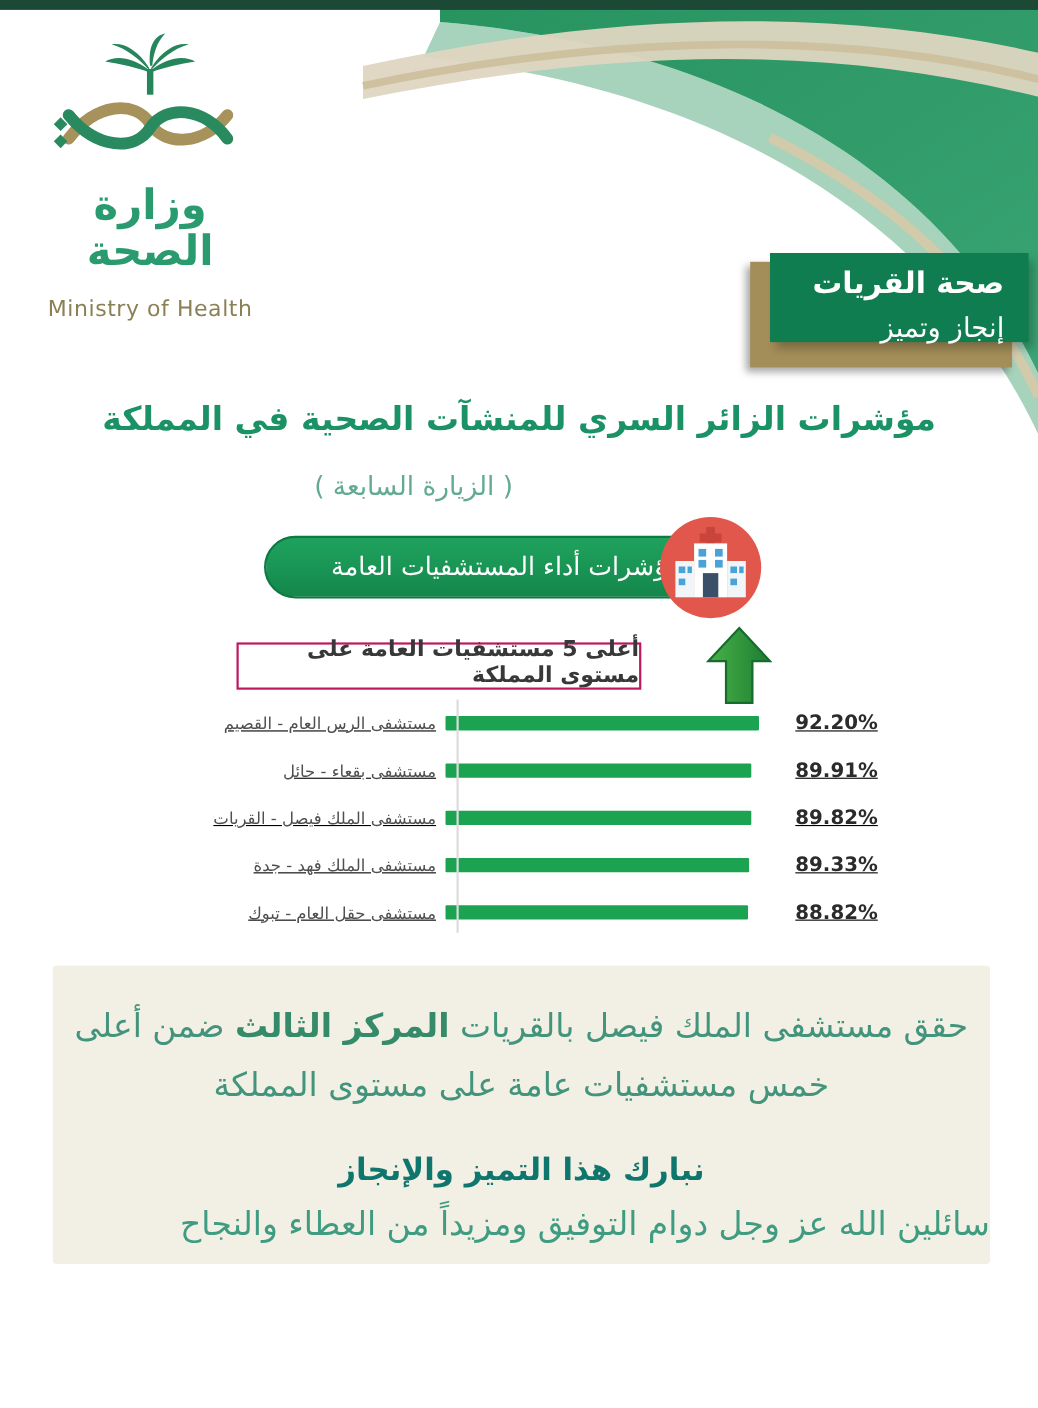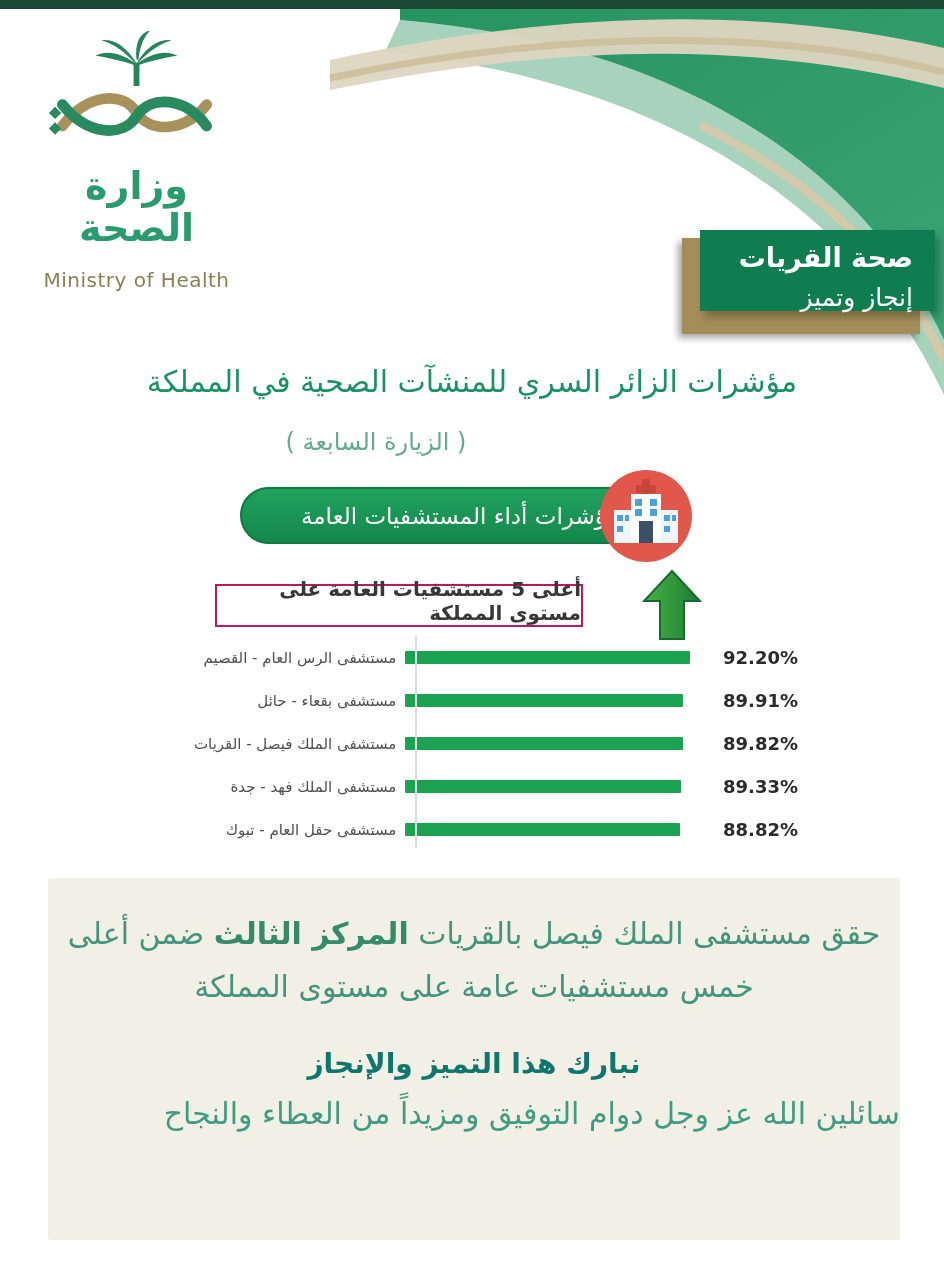--- a/index.html
+++ b/index.html
@@ -17,45 +17,45 @@
   .badge-wrap{position:absolute;left:682px;top:230px;z-index:5;}
   .badge-gold{position:absolute;left:0;top:8px;width:238px;height:96px;background:#a38d58;
               box-shadow:-4px 4px 7px rgba(0,0,0,.35);}
   .badge{position:absolute;left:18px;top:0;width:235px;height:81px;background:#0f7d4f;
          box-shadow:5px 6px 8px rgba(0,0,0,.25);color:#fff;direction:rtl;
          padding:10px 22px 0 10px;box-sizing:border-box;text-align:right;}
   .badge-l1{font-size:27px;font-weight:bold;line-height:1.3;}
   .badge-l2{font-size:25px;margin-top:8px;}
   
   .title{position:absolute;top:364px;left:0;width:944px;text-align:center;direction:rtl;
-         font-size:30px;font-weight:normal;color:#1b9266;z-index:5;}
+         font-size:30px;font-weight:bold;color:#1b9266;z-index:5;}
   .subtitle{position:absolute;top:428px;left:0;width:752px;text-align:center;direction:rtl;
             font-size:24px;color:#63ab90;z-index:5;}
   
   .pill{position:absolute;left:240px;top:487px;width:400px;height:57px;border-radius:29px;
         background:linear-gradient(#1fa35e,#14874b);border:2px solid #0e7a43;box-sizing:border-box;
         display:flex;align-items:center;justify-content:center;z-index:5;}
   .pill-label{color:#fff;font-size:23px;direction:rtl;padding-left:40px;}
   .hosp{position:absolute;left:598px;top:468px;width:96px;height:96px;z-index:6;}
   
   .chart-title-box{position:absolute;left:215px;top:584px;width:368px;height:43px;background:#fff;
                    border:2px solid #be185d;box-sizing:border-box;display:flex;align-items:flex-end;
                    justify-content:center;z-index:5;}
   .chart-title{font-size:20px;font-weight:bold;color:#383838;direction:rtl;}
   .up-arrow{position:absolute;left:642px;top:569px;width:60px;height:72px;z-index:6;}
   
-  .chart{position:absolute;left:178px;top:636px;width:620px;height:220px;z-index:5;}
+  .chart{position:absolute;left:178px;top:636px;width:620px;height:220px;z-index:5;text-decoration:underline;}
   .axis-line{position:absolute;left:237px;top:0;width:2px;height:212px;background:#dcdcdc;}
   .crow{display:flex;align-items:center;height:43px;}
   .clabel{width:230px;text-align:right;direction:rtl;font-size:15px;color:#4f4f4f;white-space:nowrap;}
   .cbarwrap{width:325px;margin-left:9px;}
   .cbar{height:13px;border-radius:1px;}
   .cval{margin-left:9px;font-size:18px;font-weight:bold;color:#2b2b2b;white-space:nowrap;}
   
-  .summary{position:absolute;left:48px;top:878px;width:852px;height:362px;background:#f2efe4;
+  .summary{position:absolute;left:48px;top:878px;width:852px;height:271px;background:#f2efe4;
            border-radius:3px;z-index:5;text-align:center;direction:rtl;box-sizing:border-box;
            padding-top:30px;}
   .sum-par{font-size:30px;color:#43947c;line-height:1.75;}
   .sum-par b{font-weight:bold;color:#358a69;}
   .congrats-title{margin-top:34px;font-size:28px;font-weight:bold;color:#0f766e;}
   .congrats-text{margin-top:16px;font-size:30px;color:#3f9c81;text-align:right;}
 </style>
 </head>
 <body>
 

